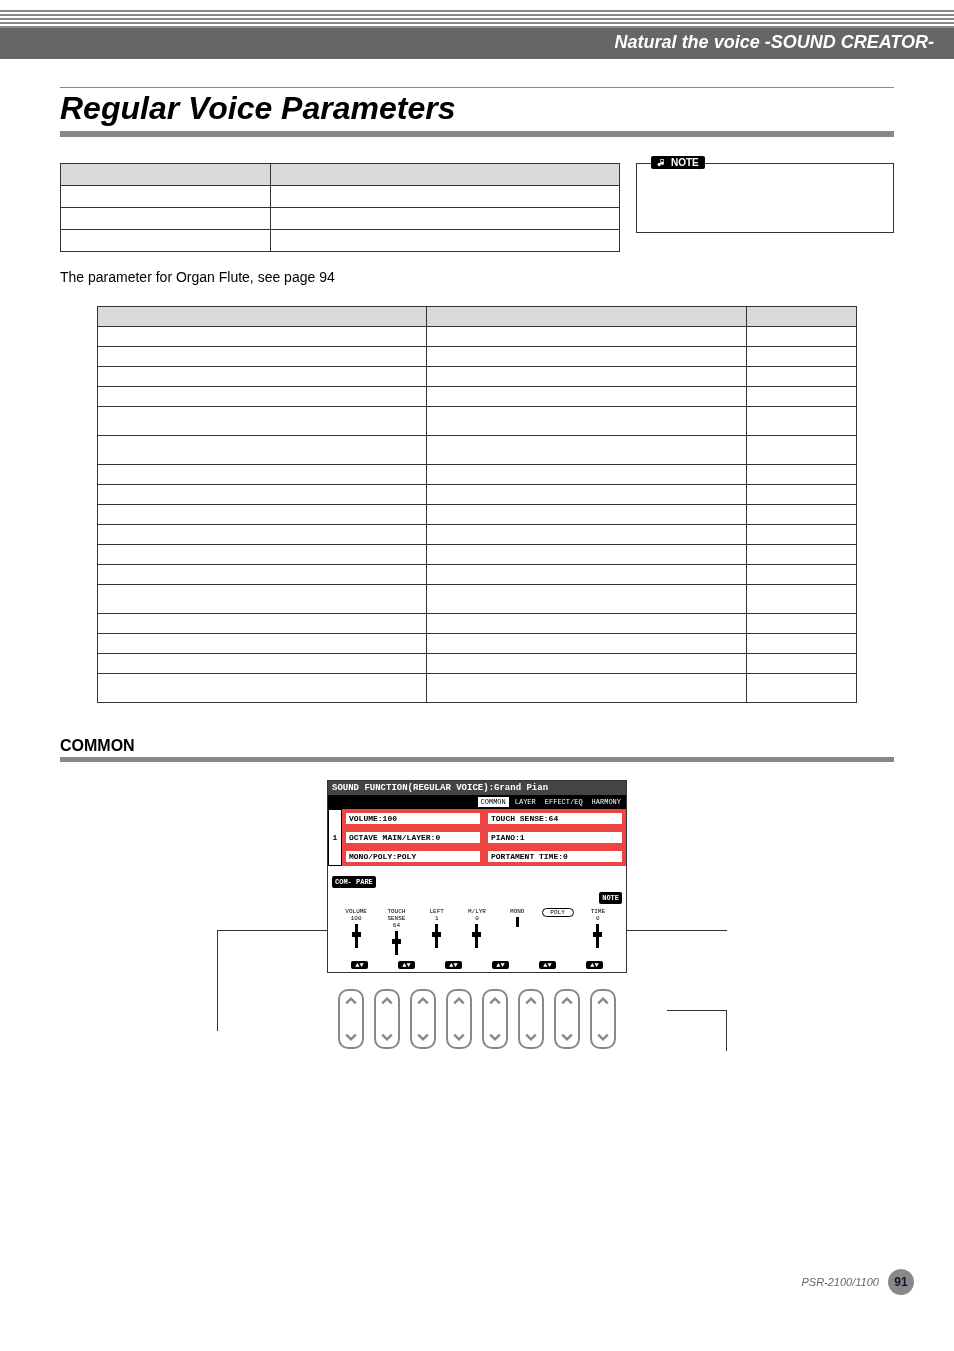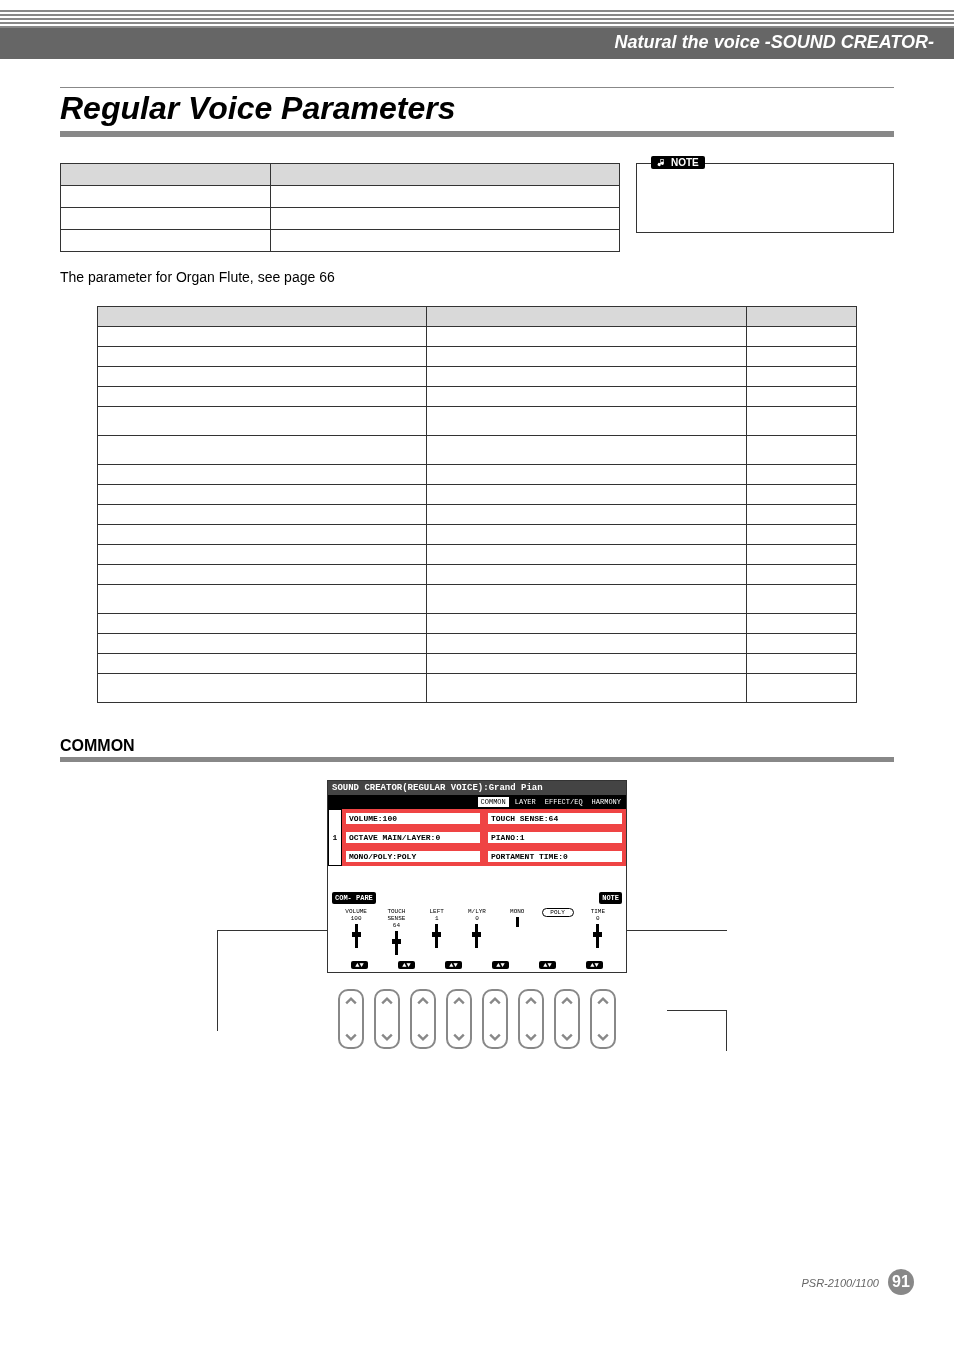--- a/index.html
+++ b/index.html
@@ -260,26 +260,26 @@
     font-style: italic;
     color: #666;
   }
   .footer .pagenum {
     display: inline-flex;
     align-items: center;
     justify-content: center;
     width: 26px;
     height: 26px;
     background: #888;
-    color: #ffffff;
+    color: #0f172a;
     border-radius: 50%;
     font-style: normal;
     font-weight: bold;
     margin-left: 6px;
-    font-size: 16px;
+    font-size: 12px;
   }
 </style>
 </head>
 <body>
 
 <div class="top-stripes">
   <div class="stripe"></div>
     <div class="stripe"></div>
     <div class="stripe"></div>
     <div class="stripe"></div>
@@ -320,21 +320,21 @@
       <div class="note-badge" style="color:#fff">
         <svg viewBox="0 0 16 16">
             <path d="M6 2v8.5a2.5 2.5 0 1 1-1-2V2h6v6.5a2.5 2.5 0 1 1-1-2V3H6z"></path>
           </svg>
         <span style="color:#fff">NOTE</span>
       </div>
       <span>Some parameters may not be editable, depending on the particular voice ("- - -" is shown for the value).</span>
     </div>
   </div>
 
-  <p class="paragraph">The parameter for Organ Flute, see page 66</p>
+  <p class="paragraph">The parameter for Organ Flute, see page 94</p>
 
   <table class="param-table">
     <tbody>
         <tr>
       <th>SOUND CREATOR parameters</th>
       <th class="col2">Corresponding parameters (page)</th>
       <th class="col3">Part</th>
     </tr>
 
     <tr>
@@ -425,21 +425,21 @@
   </tbody>
     </table>
 
   <div class="subheading-block">
     <div class="subheading">COMMON</div>
     <div class="sub-thick"></div>
   </div>
 
   <div class="screen-figure">
     <div class="lcd">
-      <div class="lcd-title">SOUND CREATOR(REGULAR VOICE):Grand Pian</div>
+      <div class="lcd-title">SOUND FUNCTION(REGULAR VOICE):Grand Pian</div>
       <div class="lcd-tabs">
         <div class="lcd-tab">COMMON</div>
         <div class="lcd-tab active">LAYER</div>
         <div class="lcd-tab active">EFFECT/EQ</div>
         <div class="lcd-tab active">HARMONY</div>
       </div>
       <div class="lcd-params">
         <div class="num">1</div>
         <div class="cols">
           <div class="row">
@@ -450,21 +450,21 @@
               <div class="cell">OCTAVE MAIN/LAYER:0</div>
               <div class="cell">PIANO:1</div>
             </div>
           <div class="row">
               <div class="cell">MONO/POLY:POLY</div>
               <div class="cell">PORTAMENT TIME:0</div>
             </div>
         </div>
       </div>
       <div class="lcd-spacer">
-        <div class="lcd-badge" style="left:4px;bottom:2px">COM-
+        <div class="lcd-badge" style="left:4px;bottom:18px">COM-
 PARE</div>
         <div class="lcd-badge" style="right:4px;bottom:2px">NOTE</div>
       </div>
       <div class="lcd-sliders">
         <div class="slider-col">
             <div>VOLUME</div>
             <div>100</div>
             <div class="track">
               <div class="handle"></div>
             </div>

